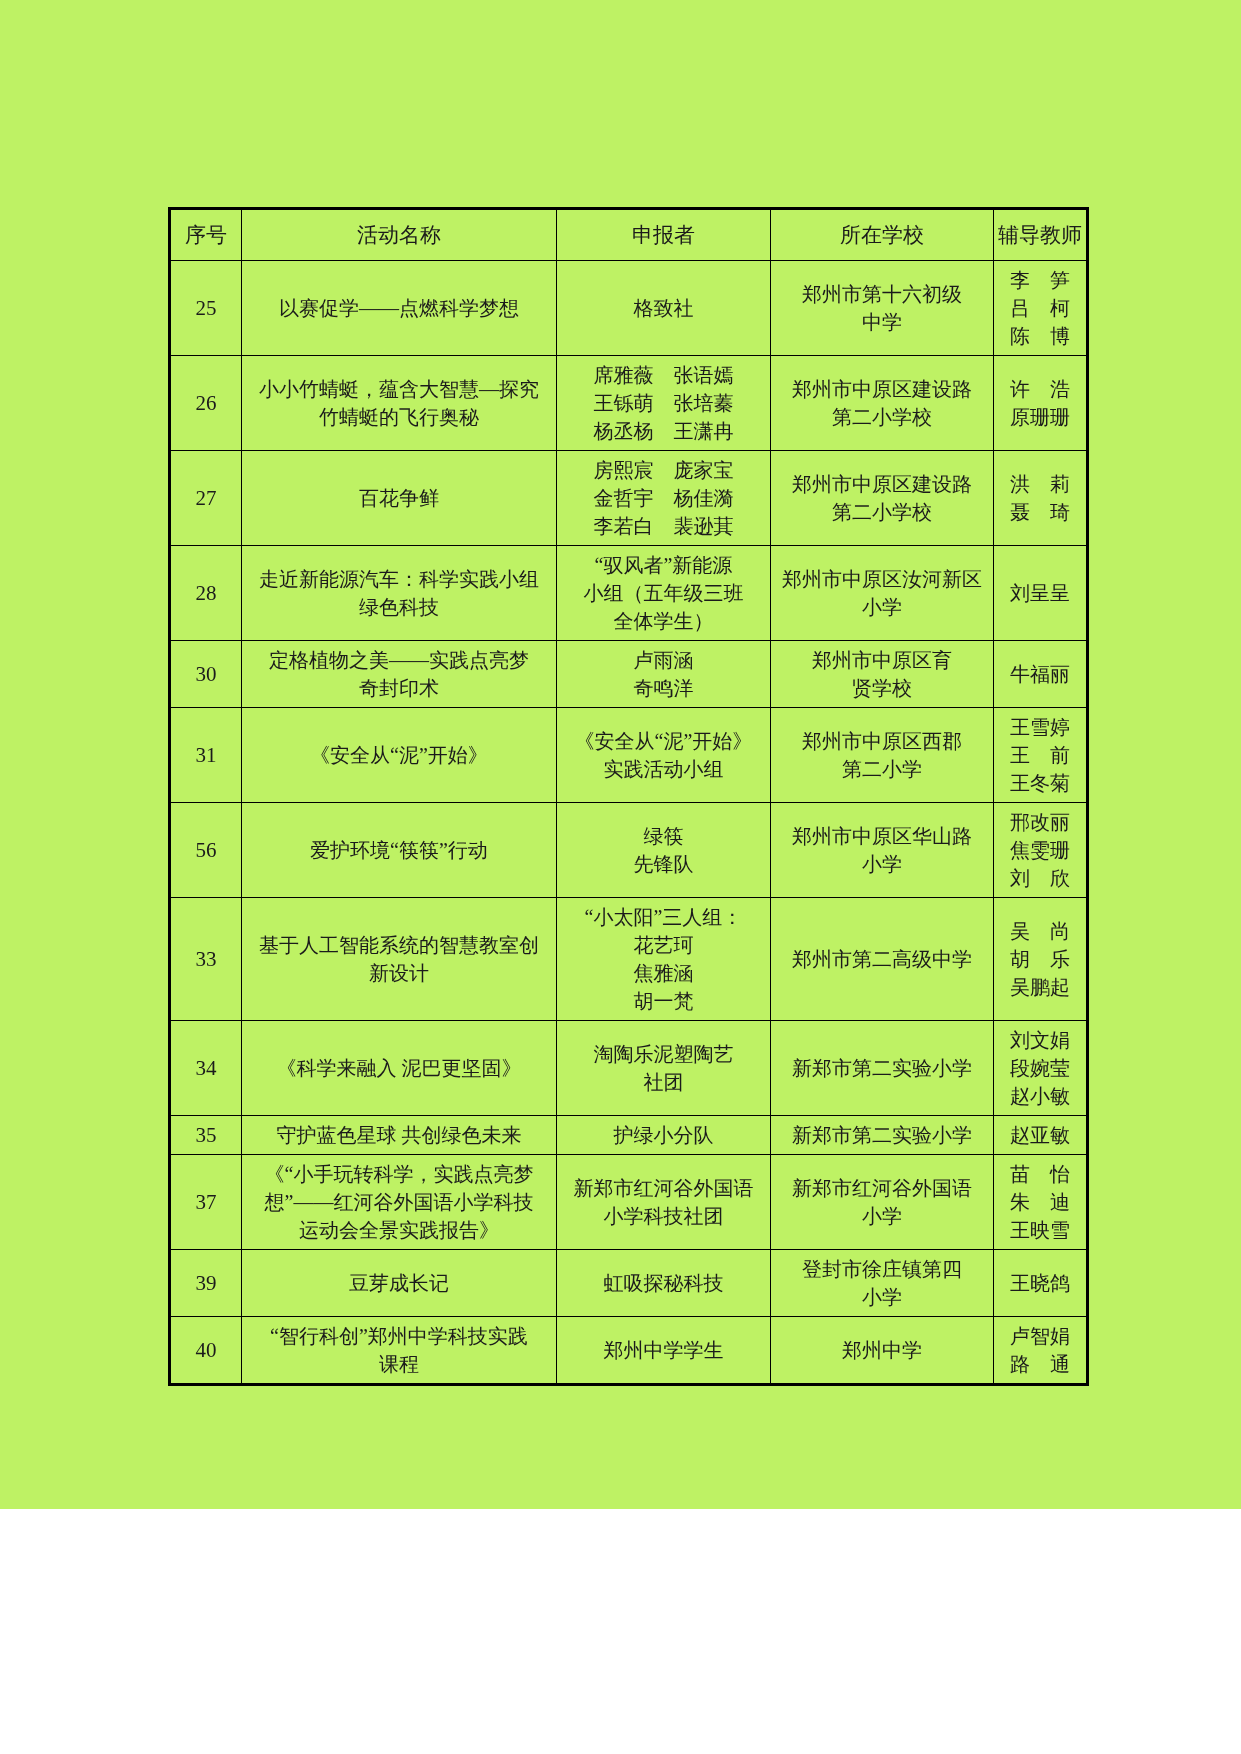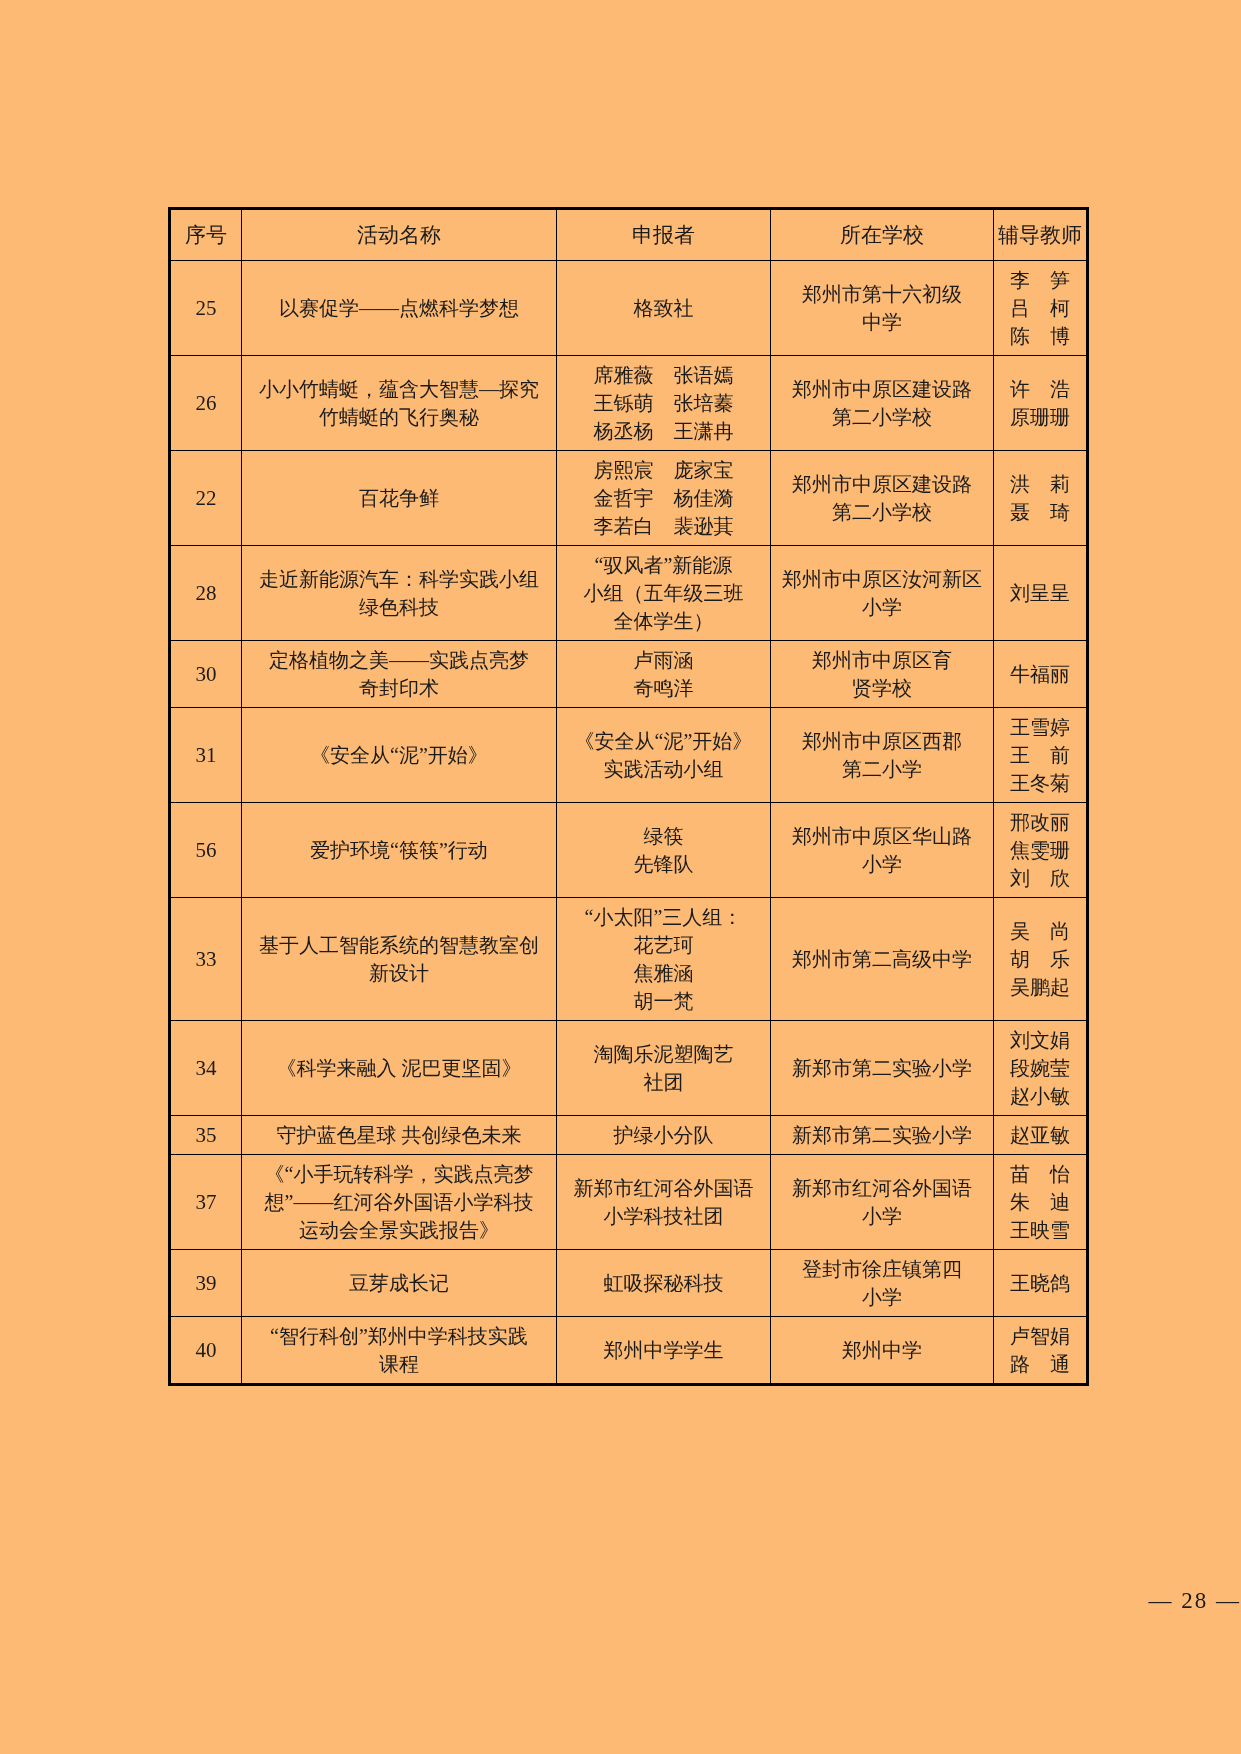--- a/index.html
+++ b/index.html
@@ -4,22 +4,22 @@
 <style>
   html, body { margin: 0; padding: 0; }
   body {
     width: 1241px; height: 1754px;
     background: #ffffff;
     font-family: "Liberation Serif", "DejaVu Serif", serif;
     color: #1b1b1b;
   }
   .sheet {
     position: relative;
-    width: 1241px; height: 1754px;
-    background: #fdba74;
+    width: 1241px; height: 1509px;
+    background: #bef264;
     overflow: hidden;
   }
   table.award-table {
     position: absolute;
     left: 168px; top: 207px;
     width: 918px;
     border-collapse: collapse;
     table-layout: fixed;
     border: 3px solid #000;
   }
@@ -93,21 +93,21 @@
 竹蜻蜓的飞行奥秘</td>
           <td class="col-applicant">席雅薇　张语嫣
 王铄萌　张培蓁
 杨丞杨　王潇冉</td>
           <td class="col-school">郑州市中原区建设路
 第二小学校</td>
           <td class="col-teachers">许　浩
 原珊珊</td>
         </tr>
         <tr>
-          <td class="col-no">22</td>
+          <td class="col-no">27</td>
           <td class="col-activity">百花争鲜</td>
           <td class="col-applicant">房熙宸　庞家宝
 金哲宇　杨佳漪
 李若白　裴逊萁</td>
           <td class="col-school">郑州市中原区建设路
 第二小学校</td>
           <td class="col-teachers">洪　莉
 聂　琦</td>
         </tr>
         <tr>

